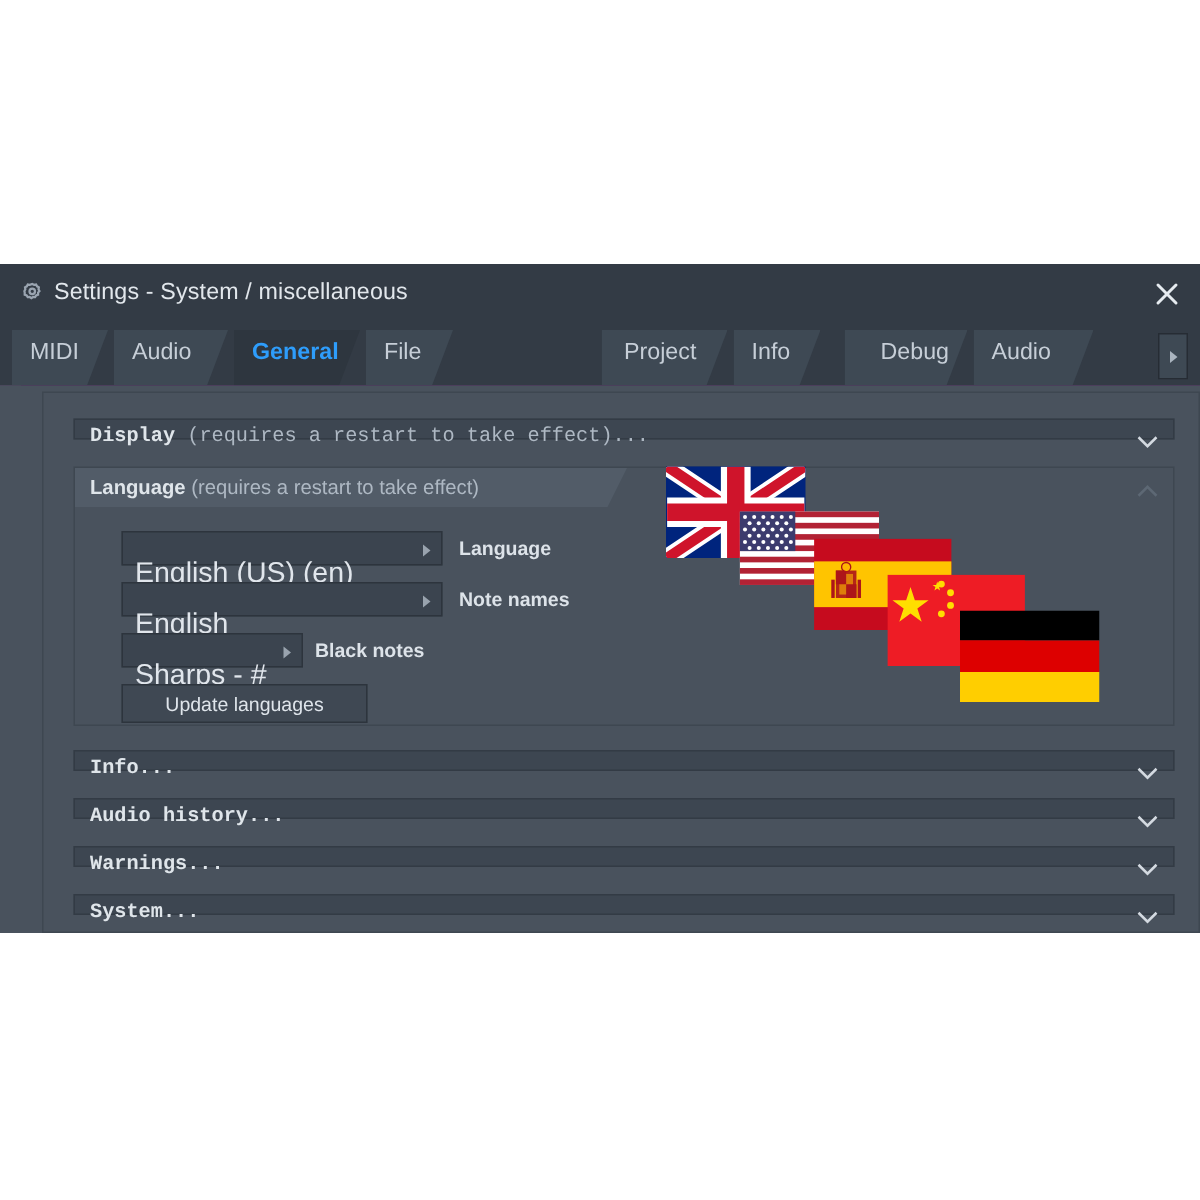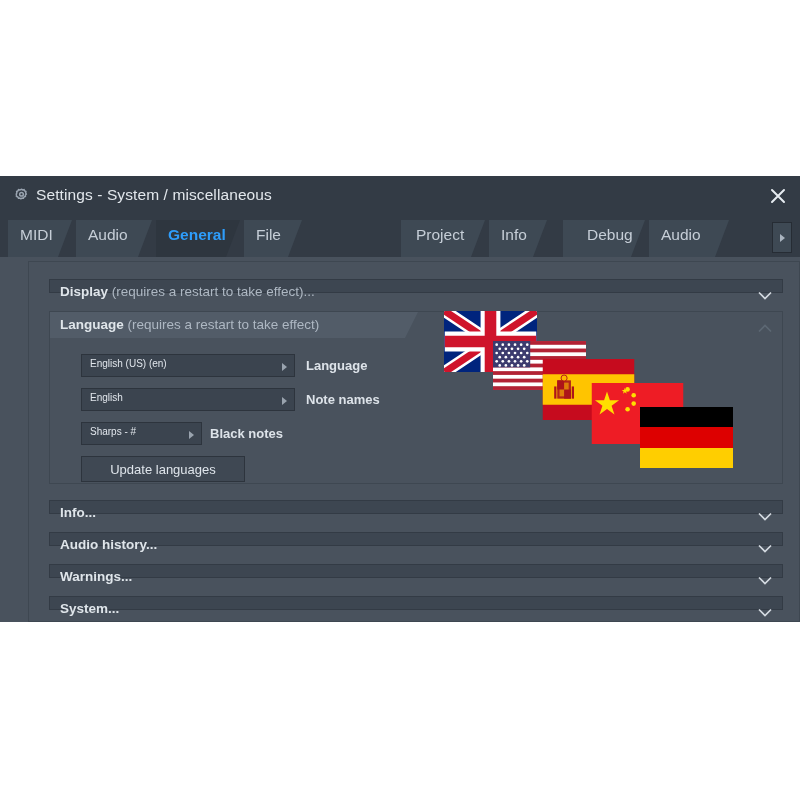--- a/index.html
+++ b/index.html
@@ -124,20 +124,21 @@
   
   .sec-bar {
     position: absolute;
     left: 20px;
     width: 734px;
     height: 14px;
     background: #3d4651;
     border: 1px solid #333b45;
     box-sizing: border-box;
     cursor: pointer;
+    font-family: Liberation Mono, monospace;
   }
   .sec-label {
     position: absolute;
     left: 10px; top: 4px;
     font-size: 13.5px;
     color: #dfe5ea;
     font-weight: bold;
     white-space: nowrap;
   }
   .sec-label .hint {
@@ -177,22 +178,22 @@
   .ddl {
     position: absolute;
     background: #3b444f;
     border: 1px solid #2d343d;
     box-sizing: border-box;
     height: 23px;
     cursor: pointer;
   }
   .ddl .val {
     position: absolute;
-    left: 8px; top: 3px;
-    font-size: 10px;
+    left: 8px; top: 17px;
+    font-size: 19px;
     color: #e1e6ec;
     white-space: nowrap;
   }
   .ddl .arw {
     position: absolute;
     right: 7px; top: 8px;
     width: 0; height: 0;
     border-left: 5px solid #99a3ae;
     border-top: 4px solid transparent;
     border-bottom: 4px solid transparent;

